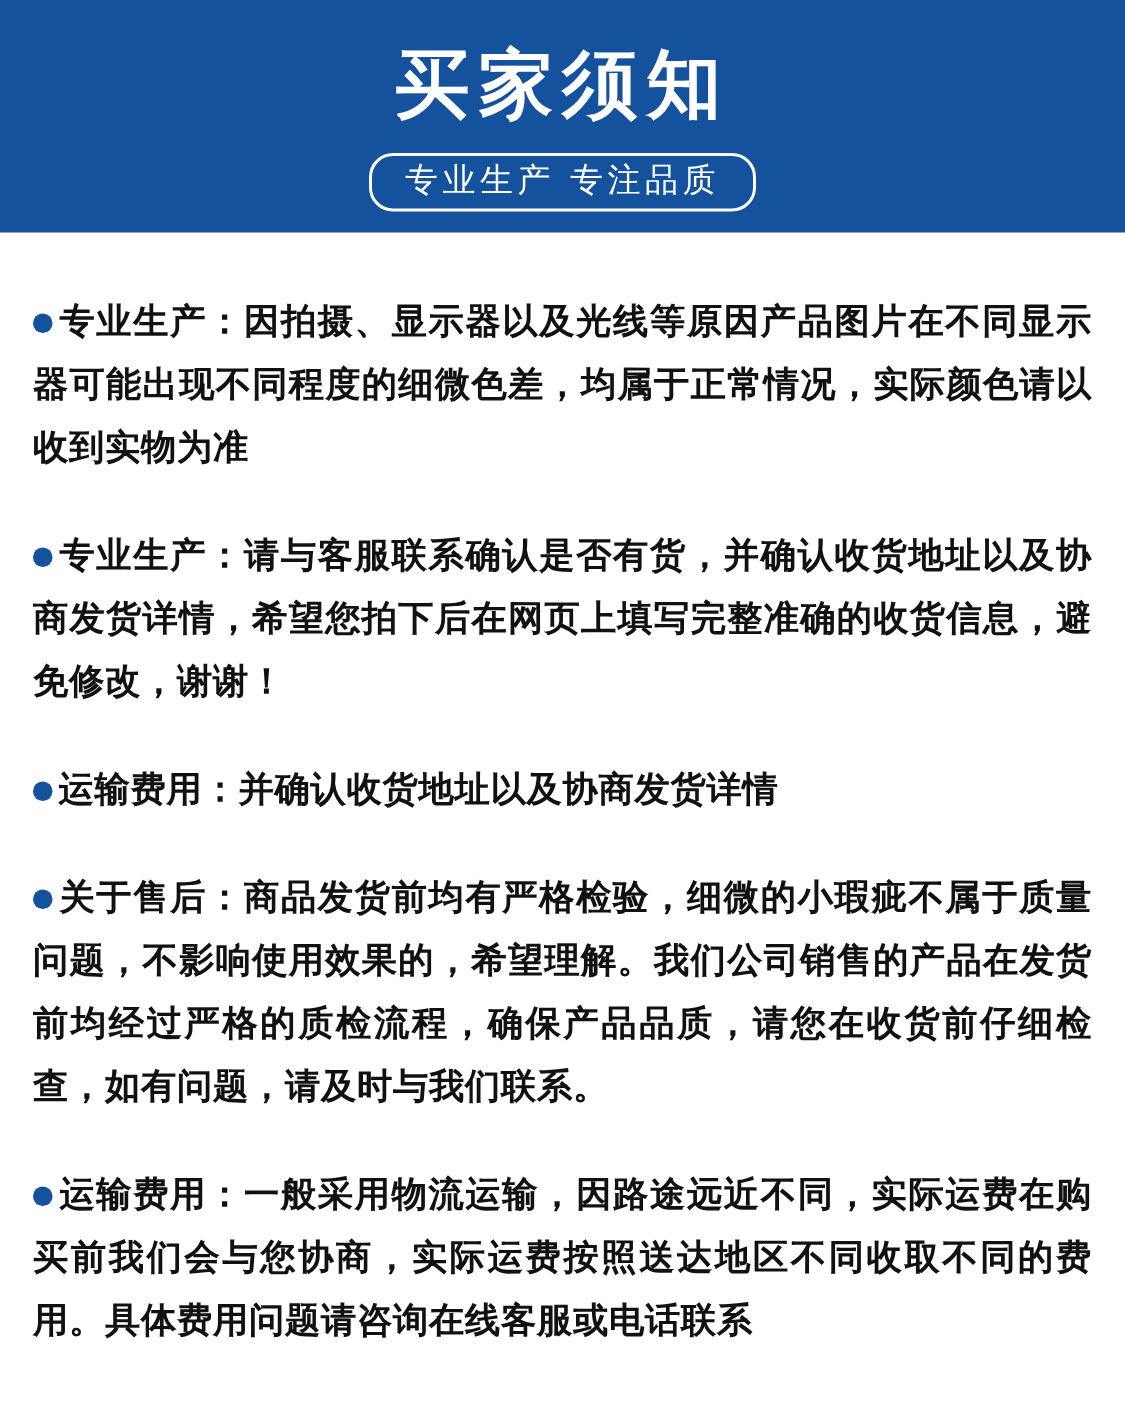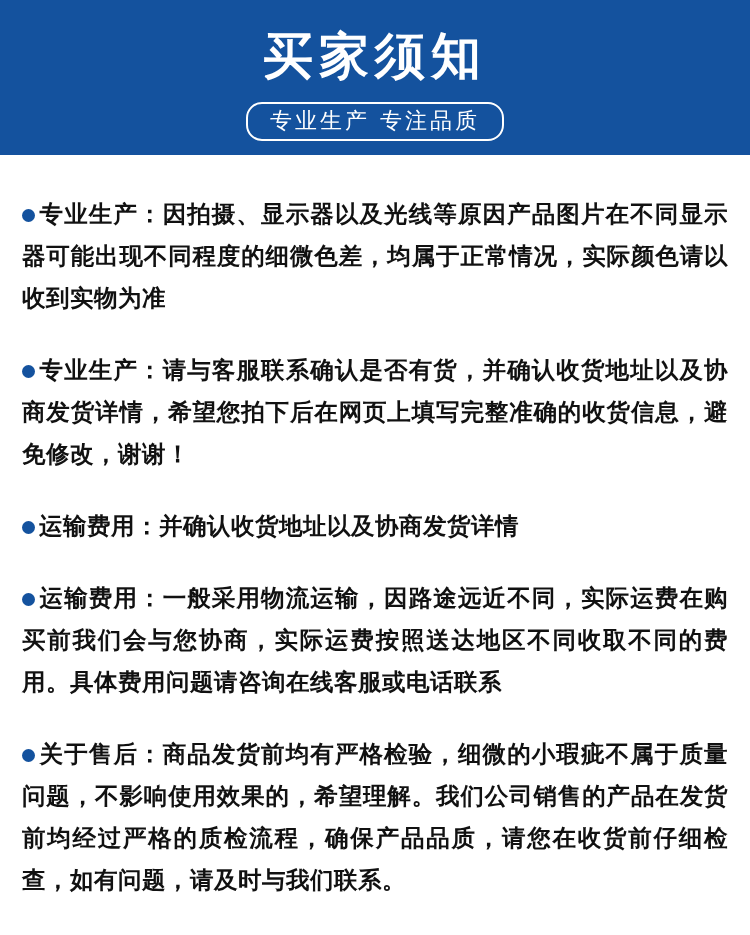--- a/index.html
+++ b/index.html
@@ -119,24 +119,24 @@
     </div>
 
     <div class="item">
       <p class="para">
         <span class="bullet"></span><span class="label">运输费用：</span><span>并确认收货地址以及协商发货详情</span>
       </p>
     </div>
 
     <div class="item">
       <p class="para">
-        <span class="bullet"></span><span class="label">运输费用：</span><span>一般采用物流运输，因路途远近不同，实际运费在购买前我们会与您协商，实际运费按照送达地区不同收取不同的费用。具体费用问题请咨询在线客服或电话联系</span>
+        <span class="bullet"></span><span class="label">关于售后：</span><span>商品发货前均有严格检验，细微的小瑕疵不属于质量问题，不影响使用效果的，希望理解。我们公司销售的产品在发货前均经过严格的质检流程，确保产品品质，请您在收货前仔细检查，如有问题，请及时与我们联系。</span>
       </p>
     </div>
 
     <div class="item">
       <p class="para">
-        <span class="bullet"></span><span class="label">关于售后：</span><span>商品发货前均有严格检验，细微的小瑕疵不属于质量问题，不影响使用效果的，希望理解。我们公司销售的产品在发货前均经过严格的质检流程，确保产品品质，请您在收货前仔细检查，如有问题，请及时与我们联系。</span>
+        <span class="bullet"></span><span class="label">运输费用：</span><span>一般采用物流运输，因路途远近不同，实际运费在购买前我们会与您协商，实际运费按照送达地区不同收取不同的费用。具体费用问题请咨询在线客服或电话联系</span>
       </p>
     </div>
 
   </div>
 </div>
 
 </body></html>

